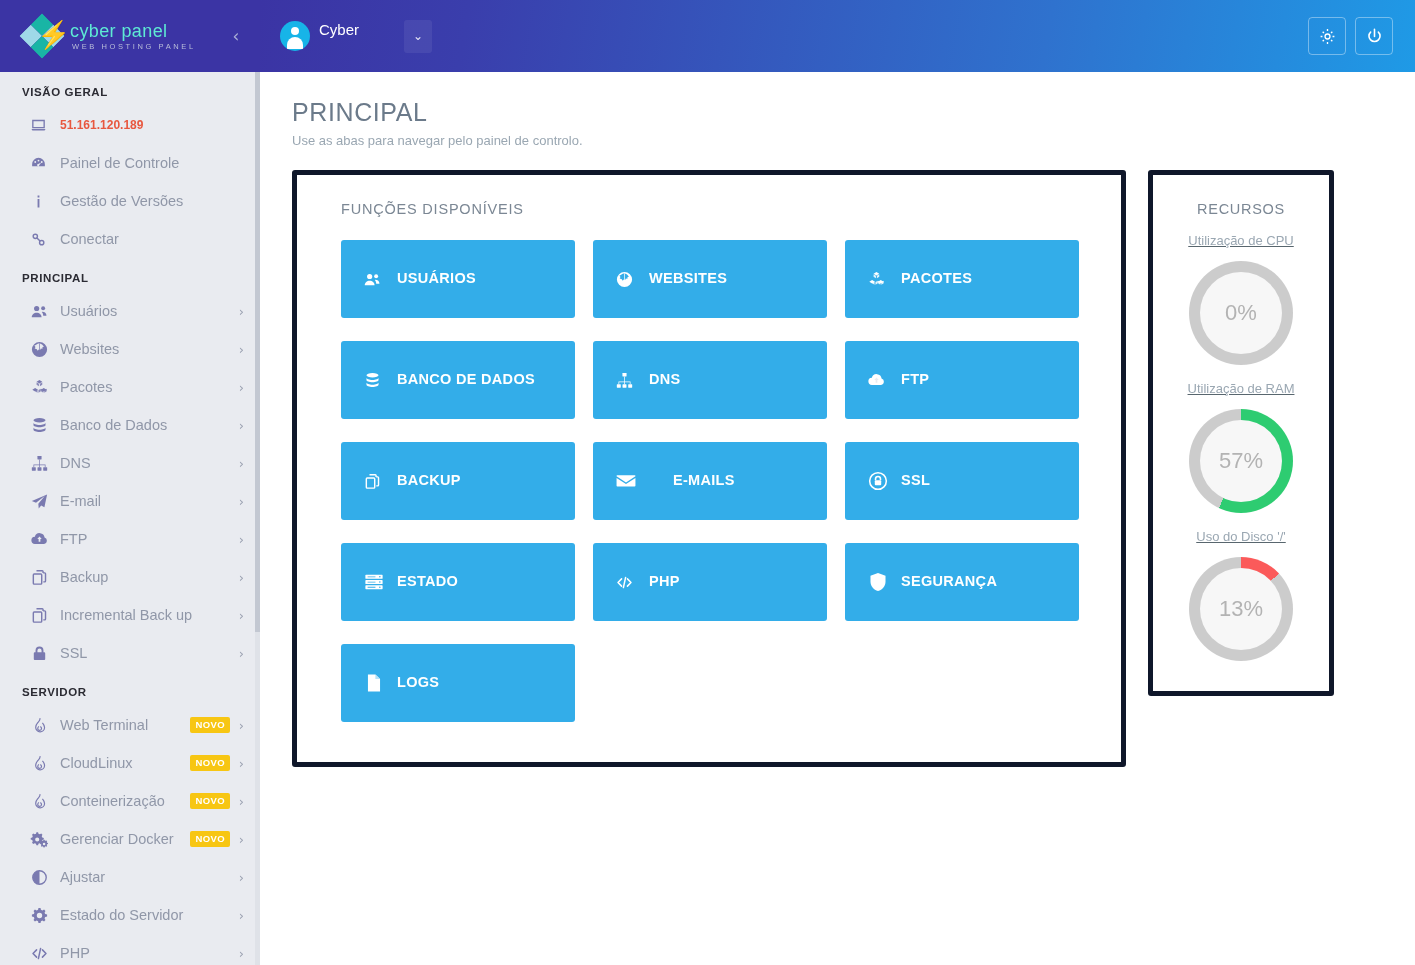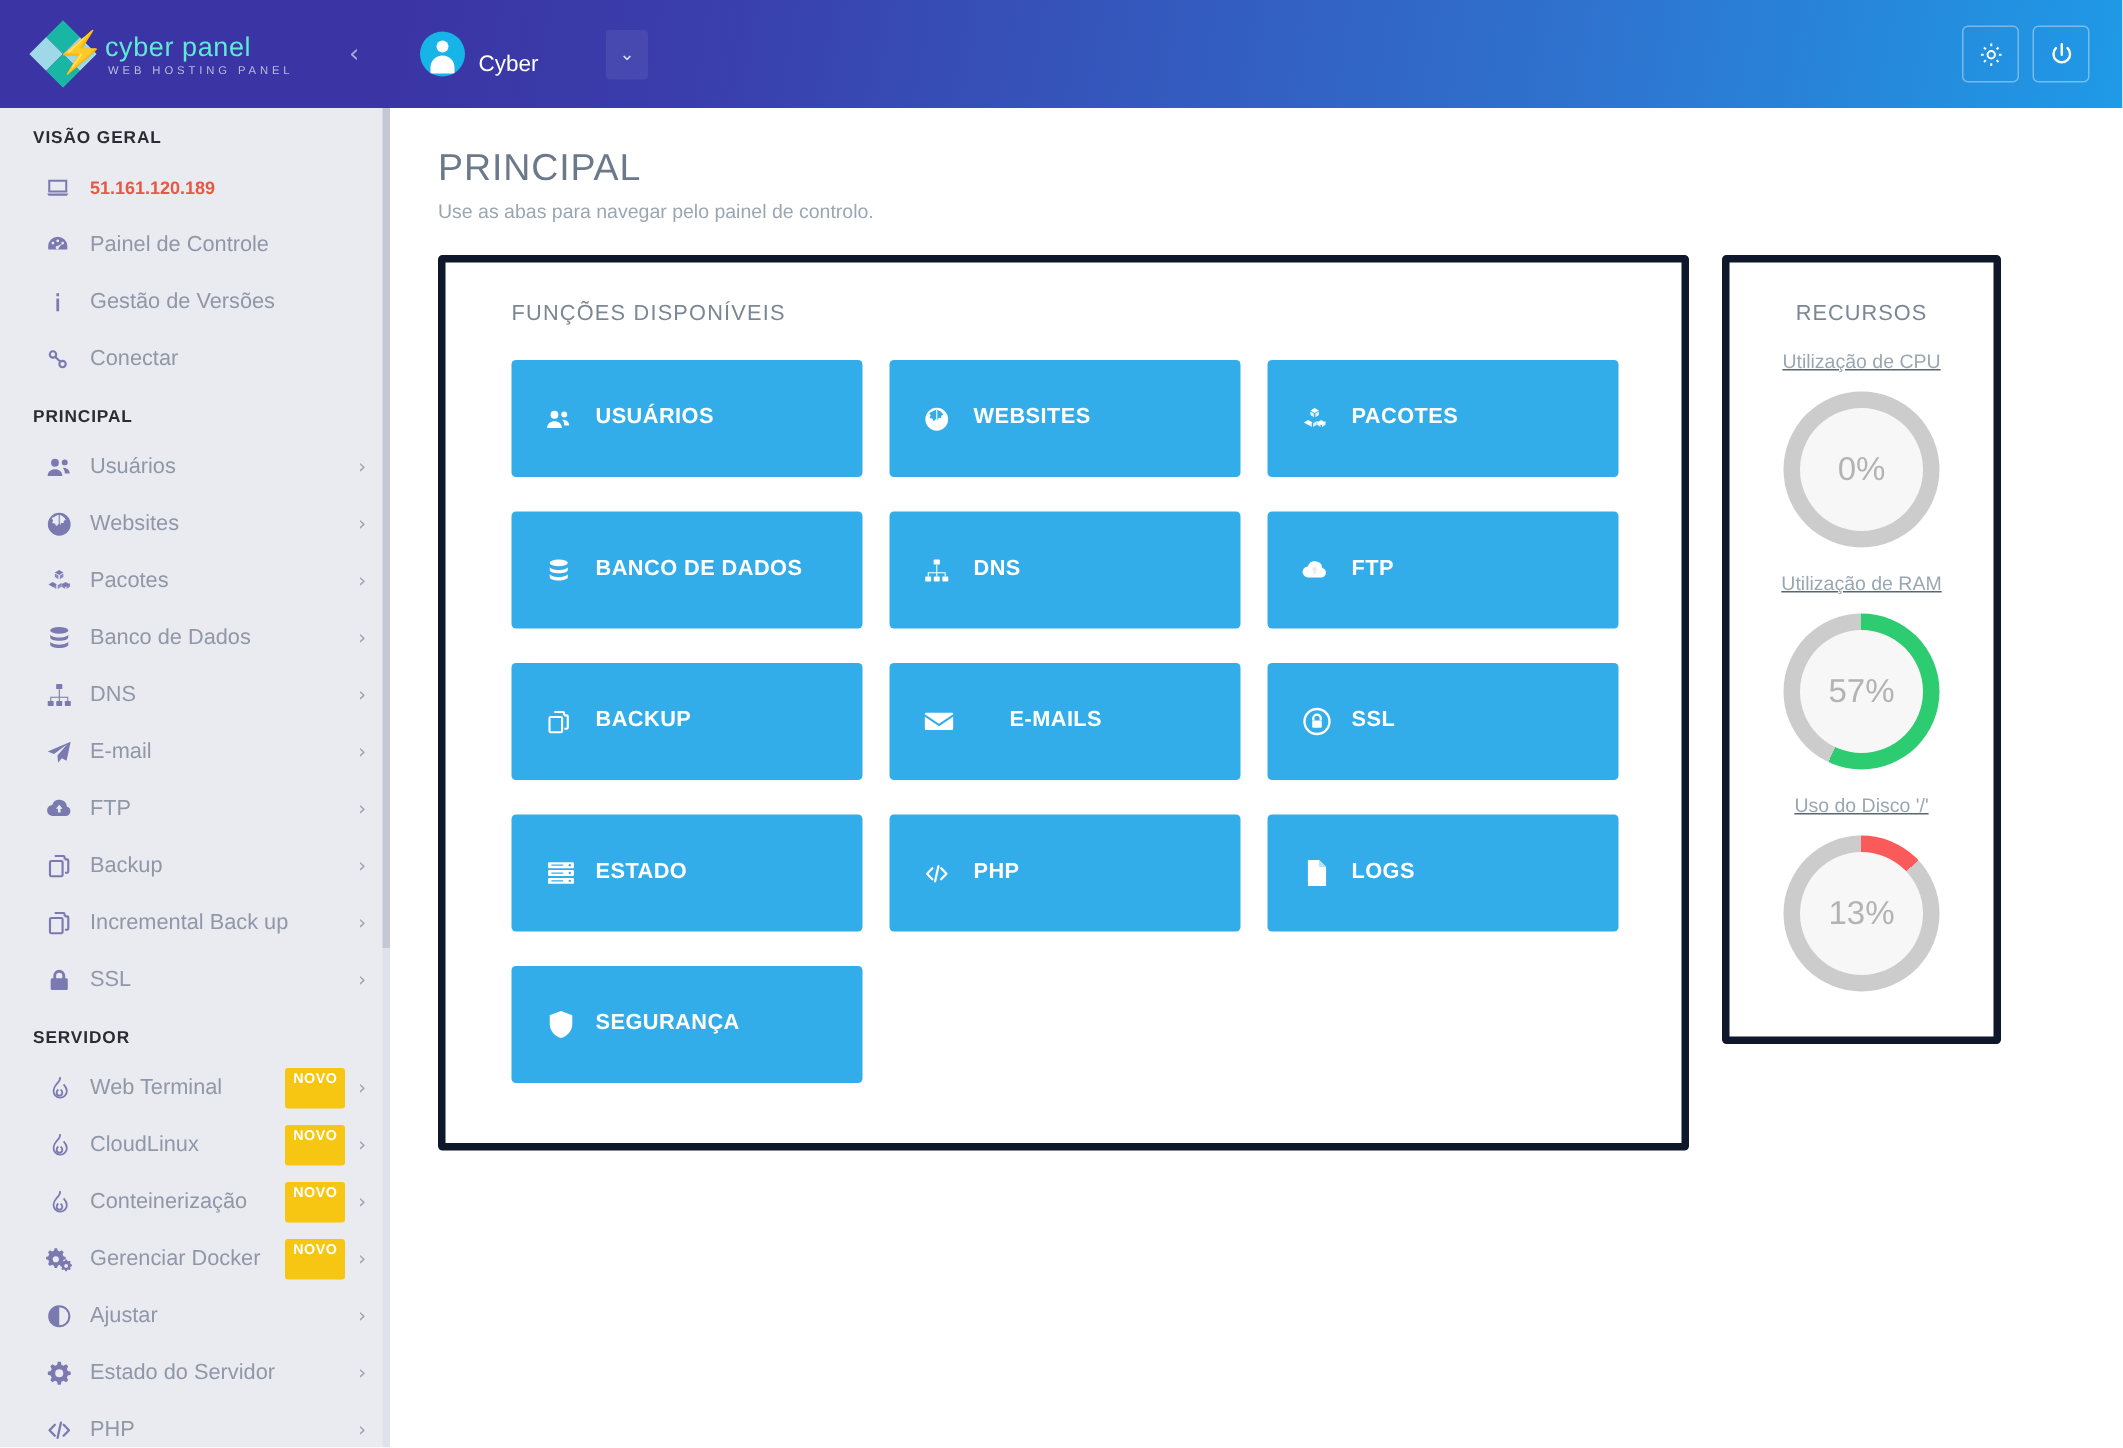--- a/index.html
+++ b/index.html
@@ -78,21 +78,21 @@
     width: 30px; flex: 0 0 30px;
     color: #7a7ab0; font-size: 15px;
     display: flex; align-items: center;
   }
   .nav-icon svg { display: block; }
   .nav-label { flex: 1 1 auto; white-space: nowrap; }
   .nav-item.is-ip .nav-label { color: #e8573f; font-weight: bold; font-size: 12px; }
   .nav-badge {
     background: #f7c613; color: #fff;
     font-size: 9.5px; font-weight: bold;
-    padding: 2px 5px 14px; border-radius: 2px;
+    padding: 2px 5px 3px; border-radius: 2px;
     letter-spacing: .4px; margin-left: 15px;
     flex: 0 0 auto;
   }
   .nav-caret {
     flex: 0 0 14px; text-align: right;
     color: #9ba1b1; font-size: 13px;
     font-family: "DejaVu Sans", sans-serif;
   }
   #sidebar-scroll-track {
     position: absolute; right: 0; top: 72px;
@@ -103,21 +103,21 @@
     width: 5px; height: 560px; background: #c3c8d2;
   }
 
   
   #topbar {
     position: absolute; left: 260px; top: 0;
     width: 1155px; height: 72px;
     background: linear-gradient(100deg, #3b34a4 0%, #3a3eac 18%, #2f72ce 68%, #1f9ae6 100%);
     display: flex; align-items: center;
   }
-  #user-chip { display: flex; align-items: flex-end; margin-left: 20px; cursor: pointer; }
+  #user-chip { display: flex; align-items: flex-start; margin-left: 20px; cursor: pointer; }
   .avatar {
     width: 30px; height: 30px; border-radius: 50%;
     background: #17b4e8;
     display: flex; align-items: center; justify-content: center;
     position: relative; overflow: hidden;
   }
   .avatar .head {
     position: absolute; top: 6px; left: 11px;
     width: 8px; height: 8px; border-radius: 50%; background: #fff;
   }
@@ -637,33 +637,33 @@
                   <path d="M8.3 7.4L3.8 12l4.5 4.6"></path>
                   <path d="M15.7 7.4L20.2 12l-4.5 4.6"></path>
                   <path d="M13.4 5.6l-2.8 12.8"></path>
                 </svg>
               </span>
               <span class="tile-label">PHP</span>
             </div>
             <div class="tile" style="background: rgb(51, 173, 233);">
               <span class="tile-icon">
                 <svg width="22" height="22" viewBox="0 0 24 24" fill="currentColor">
+                  <path d="M12 2.2l8.2 3.1v6.2c0 5-3.4 9.2-8.2 10.3-4.8-1.1-8.2-5.3-8.2-10.3V5.3z"></path>
+                </svg>
+              </span>
+              <span class="tile-label">SEGURANÇA</span>
+            </div>
+            <div class="tile" style="background: rgb(51, 173, 233);">
+              <span class="tile-icon">
+                <svg width="22" height="22" viewBox="0 0 24 24" fill="currentColor">
                   <path d="M5.4 2.6h8.1l5.1 5.1v13.7H5.4z"></path>
                   <path d="M13.5 2.6l5.1 5.1h-5.1z" fill="#b5e2f8"></path>
                 </svg>
               </span>
               <span class="tile-label">LOGS</span>
-            </div>
-            <div class="tile" style="background: rgb(51, 173, 233);">
-              <span class="tile-icon">
-                <svg width="22" height="22" viewBox="0 0 24 24" fill="currentColor">
-                  <path d="M12 2.2l8.2 3.1v6.2c0 5-3.4 9.2-8.2 10.3-4.8-1.1-8.2-5.3-8.2-10.3V5.3z"></path>
-                </svg>
-              </span>
-              <span class="tile-label">SEGURANÇA</span>
             </div>
           </div>
       </div>
 
       <div class="card" id="resources-card">
         <div class="card-title">RECURSOS</div>
         <div id="gauge-list">
             <div class="gauge-block">
               <div class="gauge-caption">Utilização de CPU</div>
               <div class="gauge" style="background: conic-gradient(rgb(204, 204, 204) 0deg, rgb(204, 204, 204) 0deg, rgb(204, 204, 204) 0deg, rgb(204, 204, 204) 360deg);">

